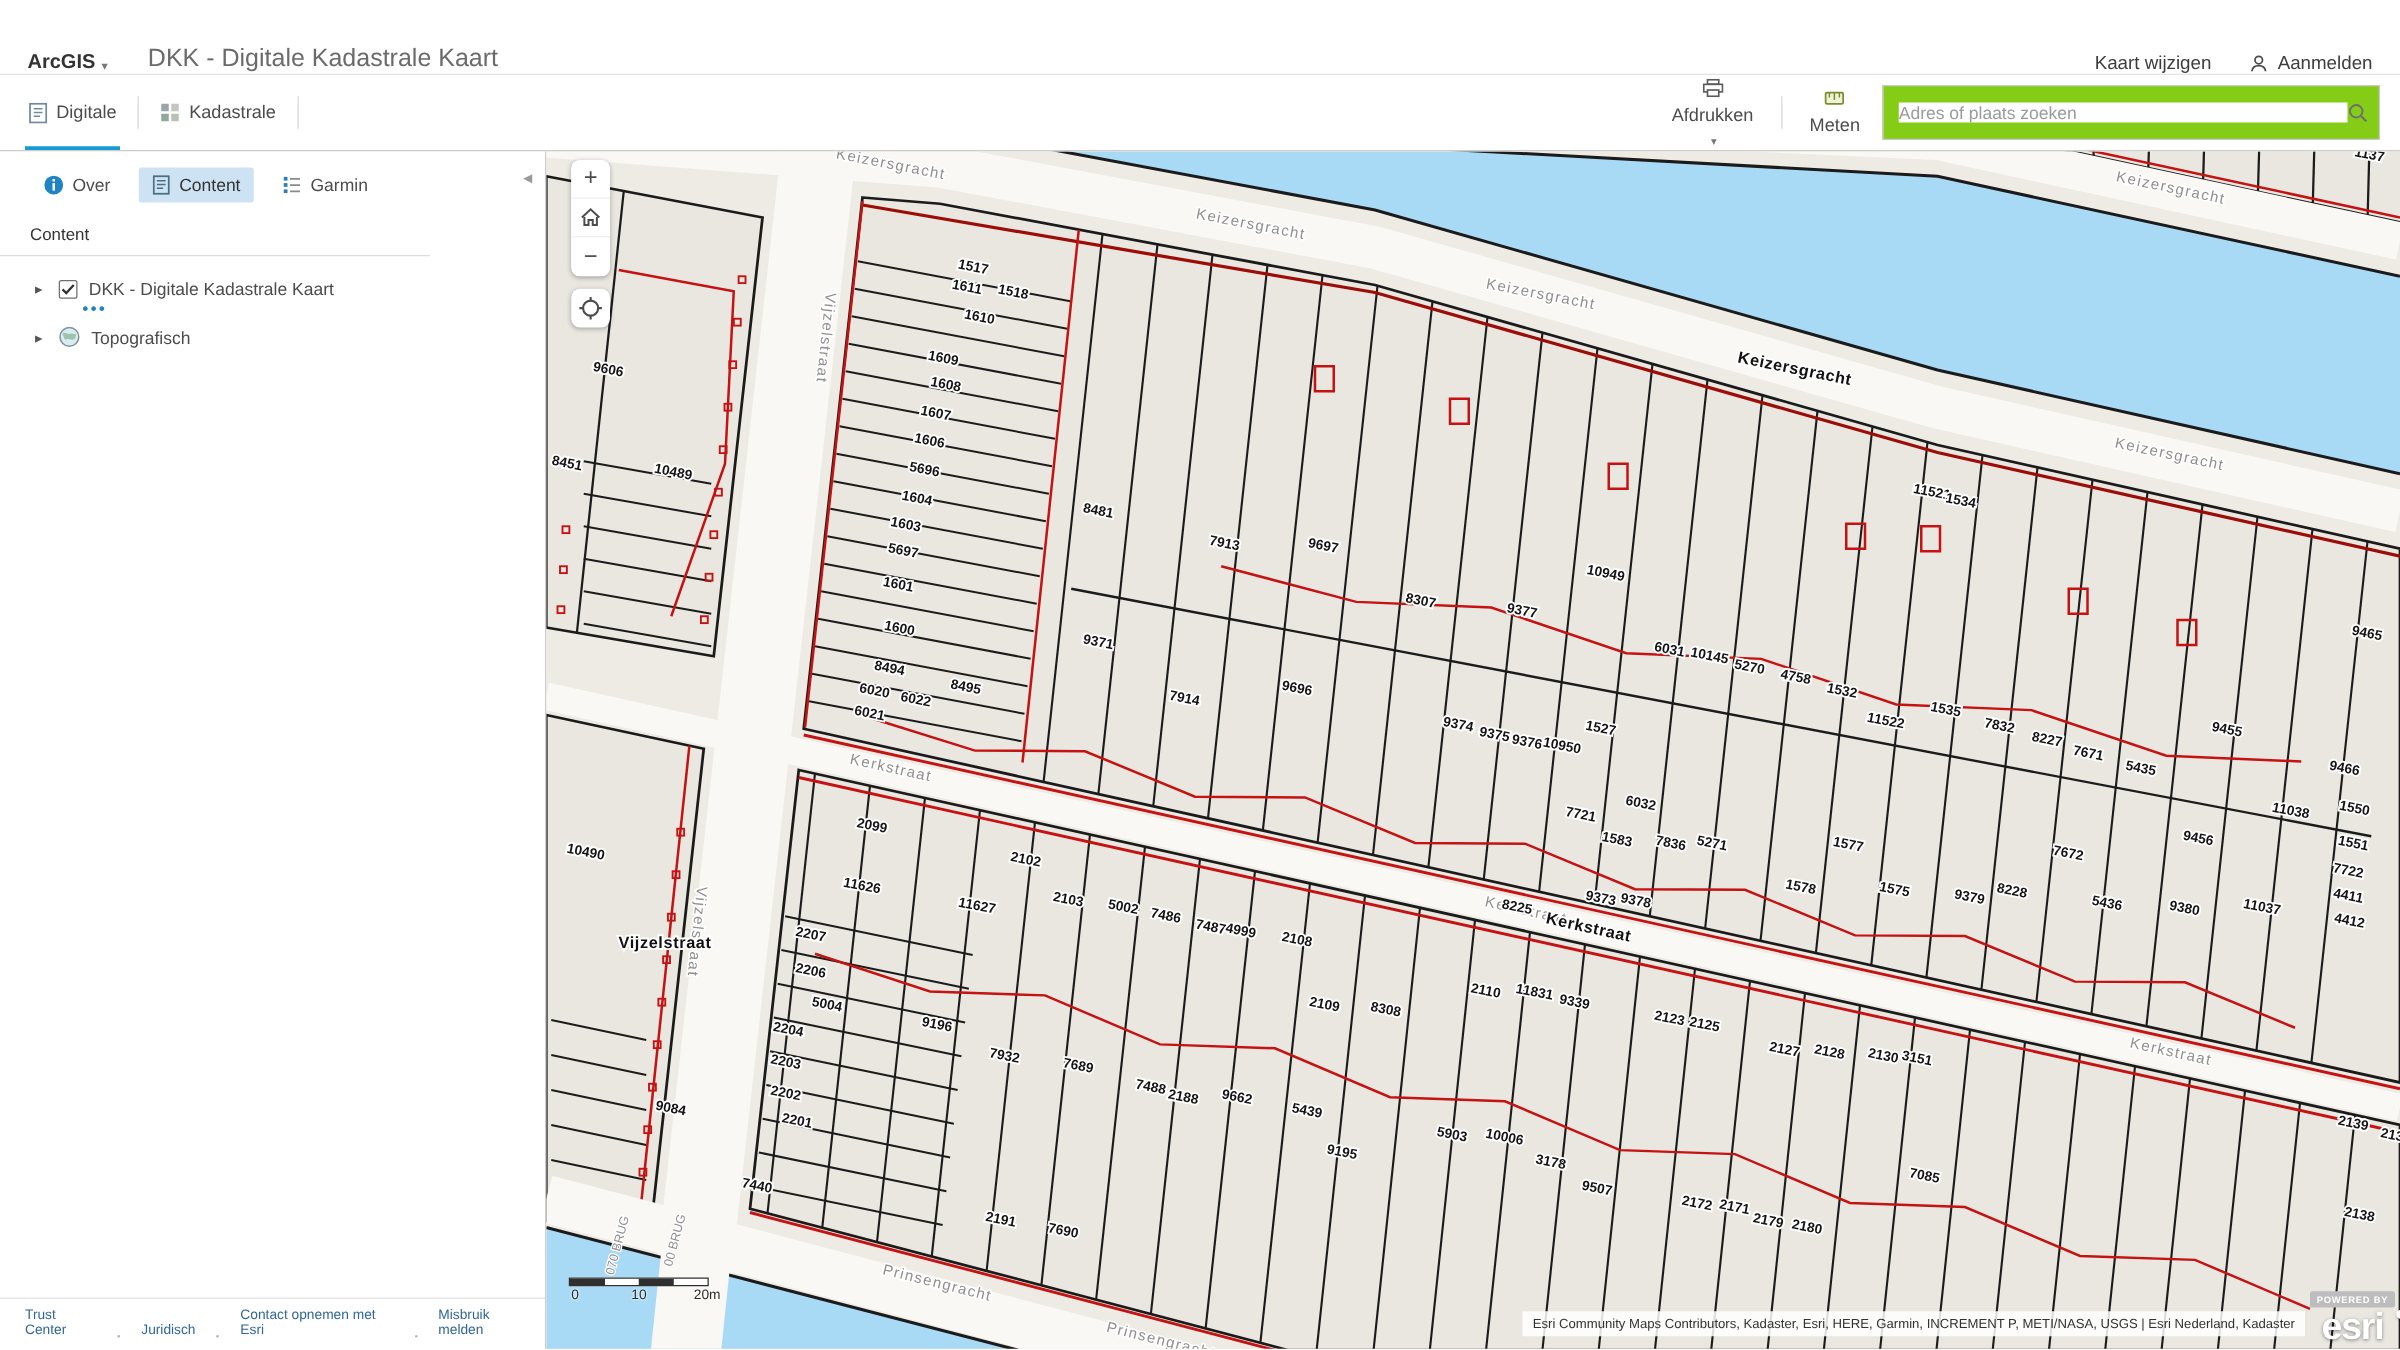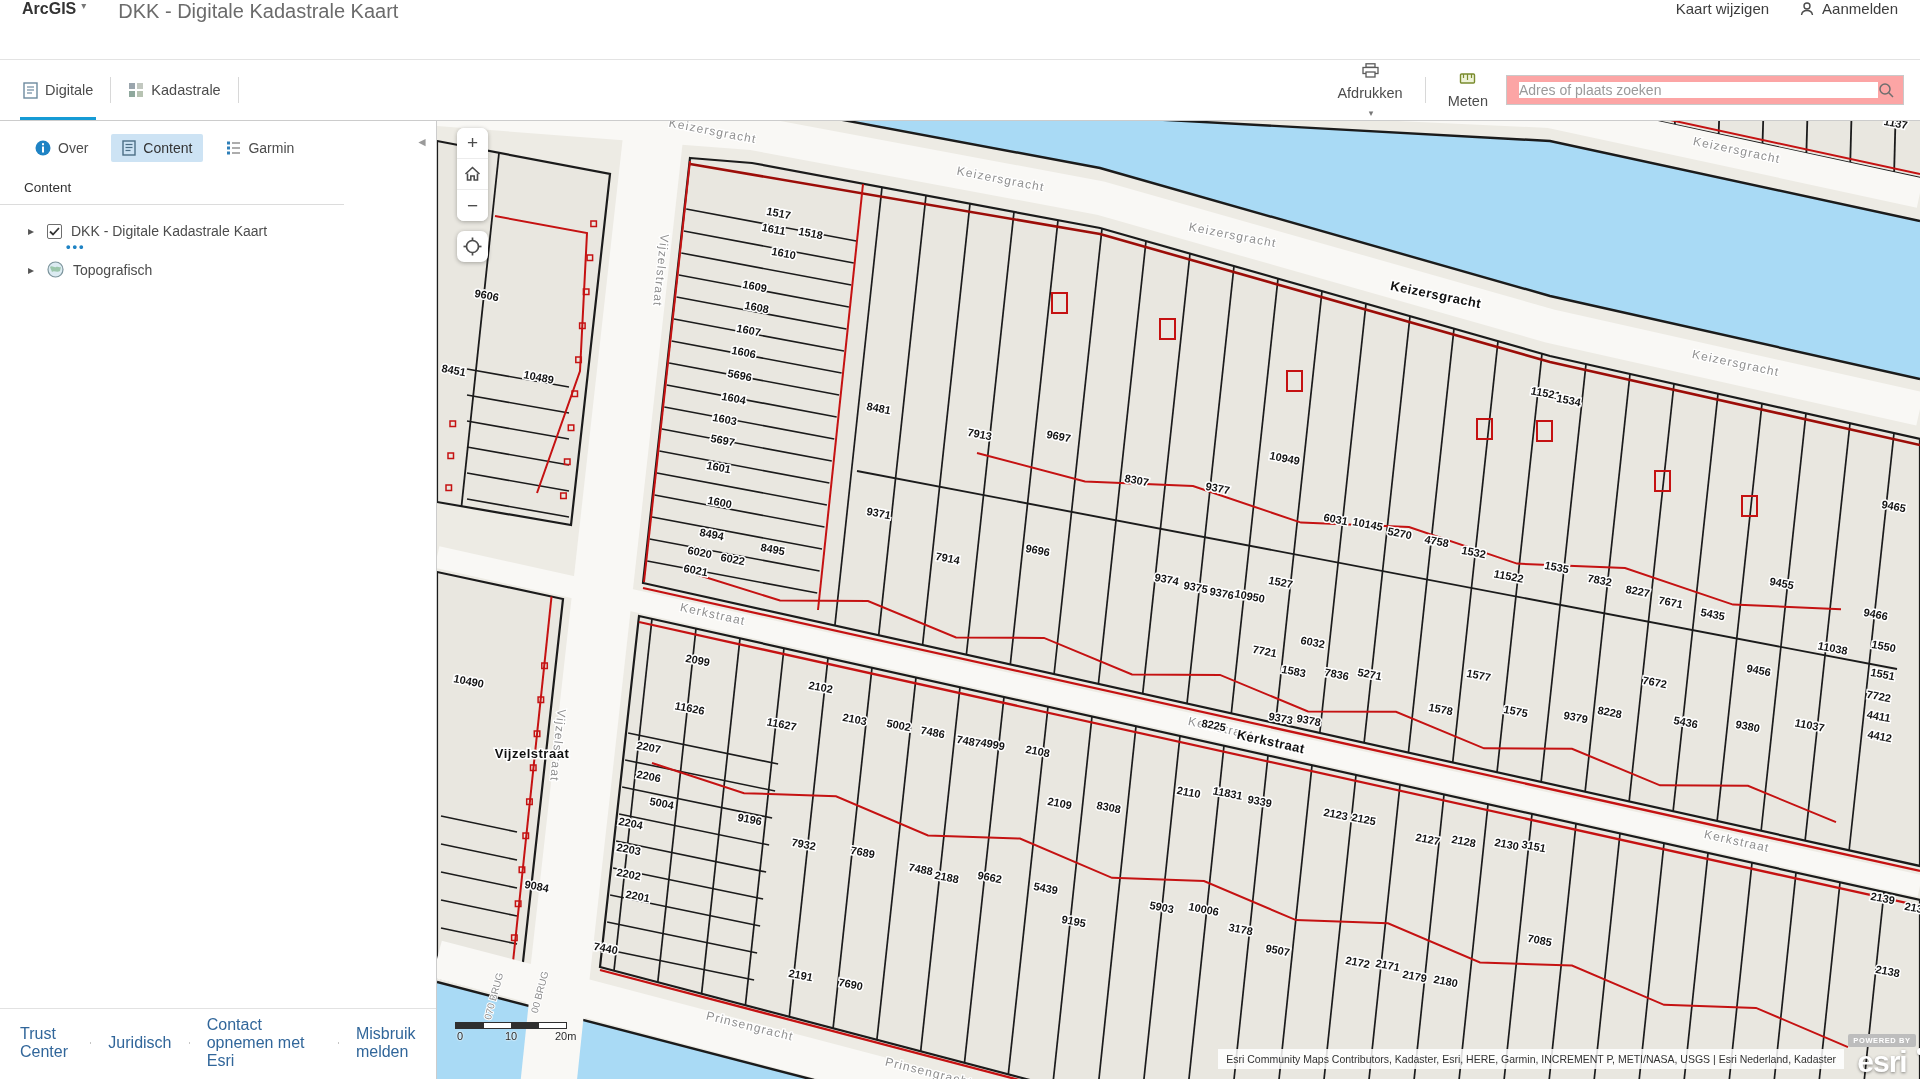--- a/index.html
+++ b/index.html
@@ -2,51 +2,51 @@
 <html style="--water: #a9daf5; --land: #edebe4; --parcel: #e9e7e0; --street: #f9f8f5; --line: #1b1b1b; --red: #c51212; --darkred: #9c0d08;"><head>
 <meta charset="utf-8">
 <style>
   :root{
     --water:#a9daf5; --land:#edebe4; --parcel:#e9e7e0; --street:#f9f8f5;
     --line:#1b1b1b; --red:#c51212; --darkred:#9c0d08; --accent:#169bd5; --link:#31669a;
   }
   *{margin:0;padding:0;box-sizing:border-box;}
   body{width:1920px;height:1080px;overflow:hidden;font-family:"Liberation Sans",sans-serif;background:#fff;}
   
-  .hdr{height:60px;background:#fff;border-bottom:1px solid #e3e3e3;display:flex;align-items:flex-start;padding:0 22px;position:relative;z-index:5;}
+  .hdr{height:60px;background:#fff;border-bottom:1px solid #e3e3e3;display:flex;align-items:flex-end;padding:0 22px;position:relative;z-index:5;}
   .brand{font-size:16px;font-weight:bold;color:#333;}
   .brand-caret{font-size:10px;color:#777;margin-left:5px;}
   .app-title{font-size:20px;color:#6b6b6b;margin-left:32px;font-weight:400;}
   .hdr-right{margin-left:auto;display:flex;align-items:center;gap:30px;font-size:15px;color:#3d3d3d;}
   .hdr-link{display:flex;align-items:center;gap:7px;cursor:pointer;}
   
   .tbar{height:61px;background:#fff;border-bottom:1px solid #ccc;display:flex;align-items:center;padding:0 10px;position:relative;z-index:4;}
   .tab{display:flex;align-items:center;gap:7px;font-size:14.5px;color:#4c4c4c;padding:0 13px;height:100%;position:relative;cursor:pointer;}
   .tab.active::after{content:"";position:absolute;left:10px;right:10px;bottom:0;height:3px;background:var(--accent);}
   .vsep{width:1px;height:26px;background:#d8d8d8;margin:0 4px;}
   .tbar-right{margin-left:auto;display:flex;align-items:center;gap:12px;}
   .tbtn{display:flex;align-items:center;gap:7px;font-size:14.5px;color:#4c4c4c;cursor:pointer;padding:0 6px;flex-direction:column;}
   .tcaret{font-size:9px;color:#777;margin-left:2px;}
-  .search{width:398px;height:30px;border:1px solid #c9c9c9;display:flex;align-items:center;padding:0 8px 0 12px;margin-right:6px;background:#fca5a5;}
+  .search{width:398px;height:44px;border:1px solid #c9c9c9;display:flex;align-items:center;padding:0 8px 0 12px;margin-right:6px;background:#84cc16;}
   .search input{flex:1;border:none;outline:none;font-size:14px;color:#555;font-family:"Liberation Sans",sans-serif;}
   .search input::placeholder{color:#9a9a9a;}
   
   .main{display:flex;height:958px;position:relative;}
   .sidebar{width:437px;background:#fff;border-right:1px solid #ccc;position:relative;flex:none;}
   .stabs{display:flex;align-items:center;gap:12px;padding:13px 0 10px 24px;font-size:14px;color:#4c4c4c;}
   .stab{display:flex;gap:7px;padding:6px 11px;border-radius:2px;cursor:pointer;}
   .stab.active{background:#cde3f4;color:#333;}
   .collapse{position:absolute;top:14px;right:8px;color:#9a9a9a;font-size:12px;cursor:pointer;}
   .sec-title{padding:8px 24px 9px;font-size:13.5px;color:#323232;}
   .shr{border:none;border-top:1px solid #dcdcdc;margin:0 92px 14px 0;}
   .layer-row{display:flex;align-items:center;gap:9px;font-size:14px;color:#4c4c4c;padding:4px 0 4px 28px;}
   .caret-r{color:#555;font-size:12px;width:10px;cursor:pointer;}
   .cbx{width:15px;height:15px;border:1.5px solid #6e6e6e;border-radius:2px;display:flex;align-items:center;justify-content:center;background:#fff;cursor:pointer;}
   .more-dots{color:#1f83c4;font-size:13px;font-weight:bold;letter-spacing:2px;padding:0 0 6px 66px;cursor:pointer;line-height:8px;}
-  .side-footer{position:absolute;left:0;right:0;bottom:0;border-top:1px solid #e2e2e2;padding:7px 10px 9px 20px;display:flex;gap:8px;align-items:center;font-size:16px;}
+  .side-footer{position:absolute;left:0;right:0;bottom:0;border-top:1px solid #e2e2e2;padding:7px 10px 9px 20px;display:flex;gap:8px;align-items:flex-end;font-size:11px;}
   .side-footer a{color:var(--link);text-decoration:none;cursor:pointer;}
   .fdot{width:2px;height:2px;background:#b5b5b5;border-radius:50%;margin:0 9px;}
   
   .map{flex:1;position:relative;overflow:hidden;background:var(--land);cursor:grab;}
   .map svg.canvas{position:absolute;left:0;top:0;width:1483px;height:959px;display:block;}
   .plbl{font:bold 11px "Liberation Sans",sans-serif;fill:#141414;stroke:#fff;stroke-width:3px;paint-order:stroke;text-anchor:middle;}
   .slbl{font:12px "Liberation Sans",sans-serif;fill:#8f8f8f;stroke:#fff;stroke-width:2.5px;paint-order:stroke;text-anchor:middle;letter-spacing:1.2px;}
   .slbl-b{font:bold 13px "Liberation Sans",sans-serif;fill:#111;stroke:#fff;stroke-width:3px;paint-order:stroke;text-anchor:middle;letter-spacing:.5px;}
   .slbl-s{font:10px "Liberation Sans",sans-serif;fill:#8f8f8f;stroke:#fff;stroke-width:2px;paint-order:stroke;text-anchor:middle;}
   .zoomgrp{position:absolute;left:20px;top:7px;width:31px;background:#fff;border-radius:7px;box-shadow:0 1px 4px rgba(0,0,0,.3);overflow:hidden;z-index:3;}

